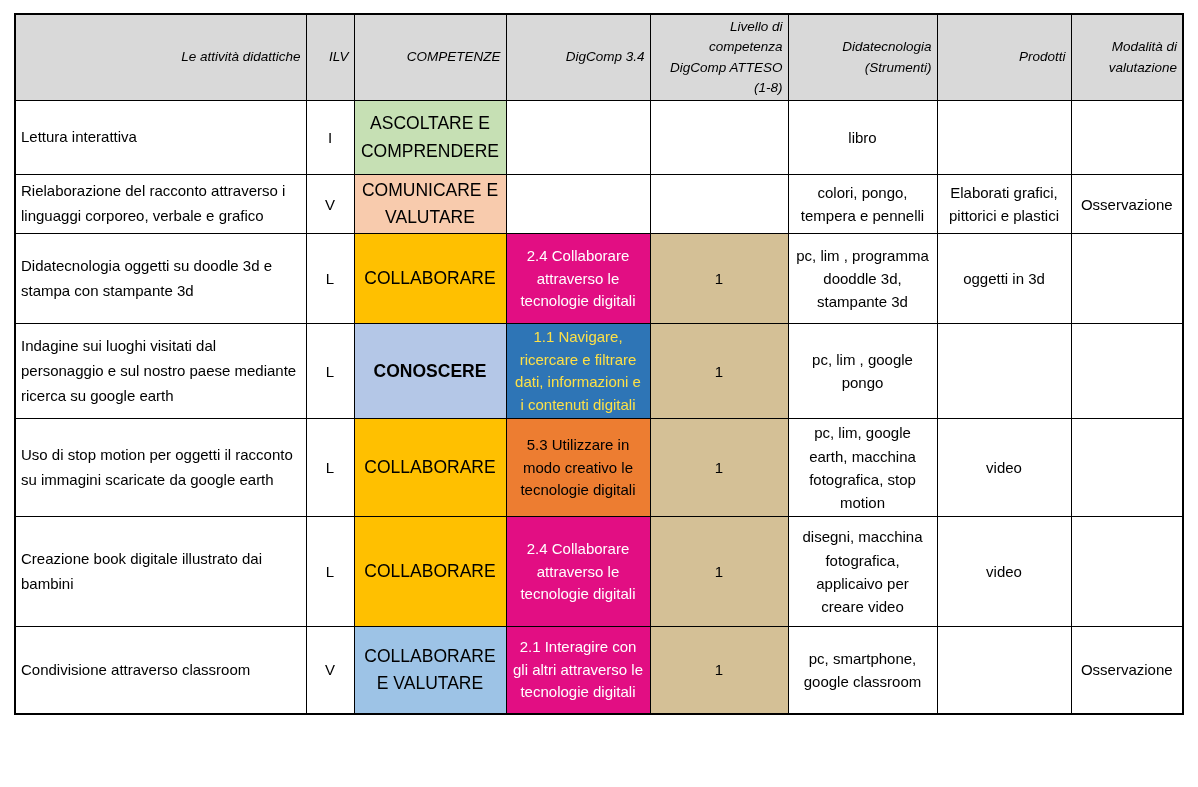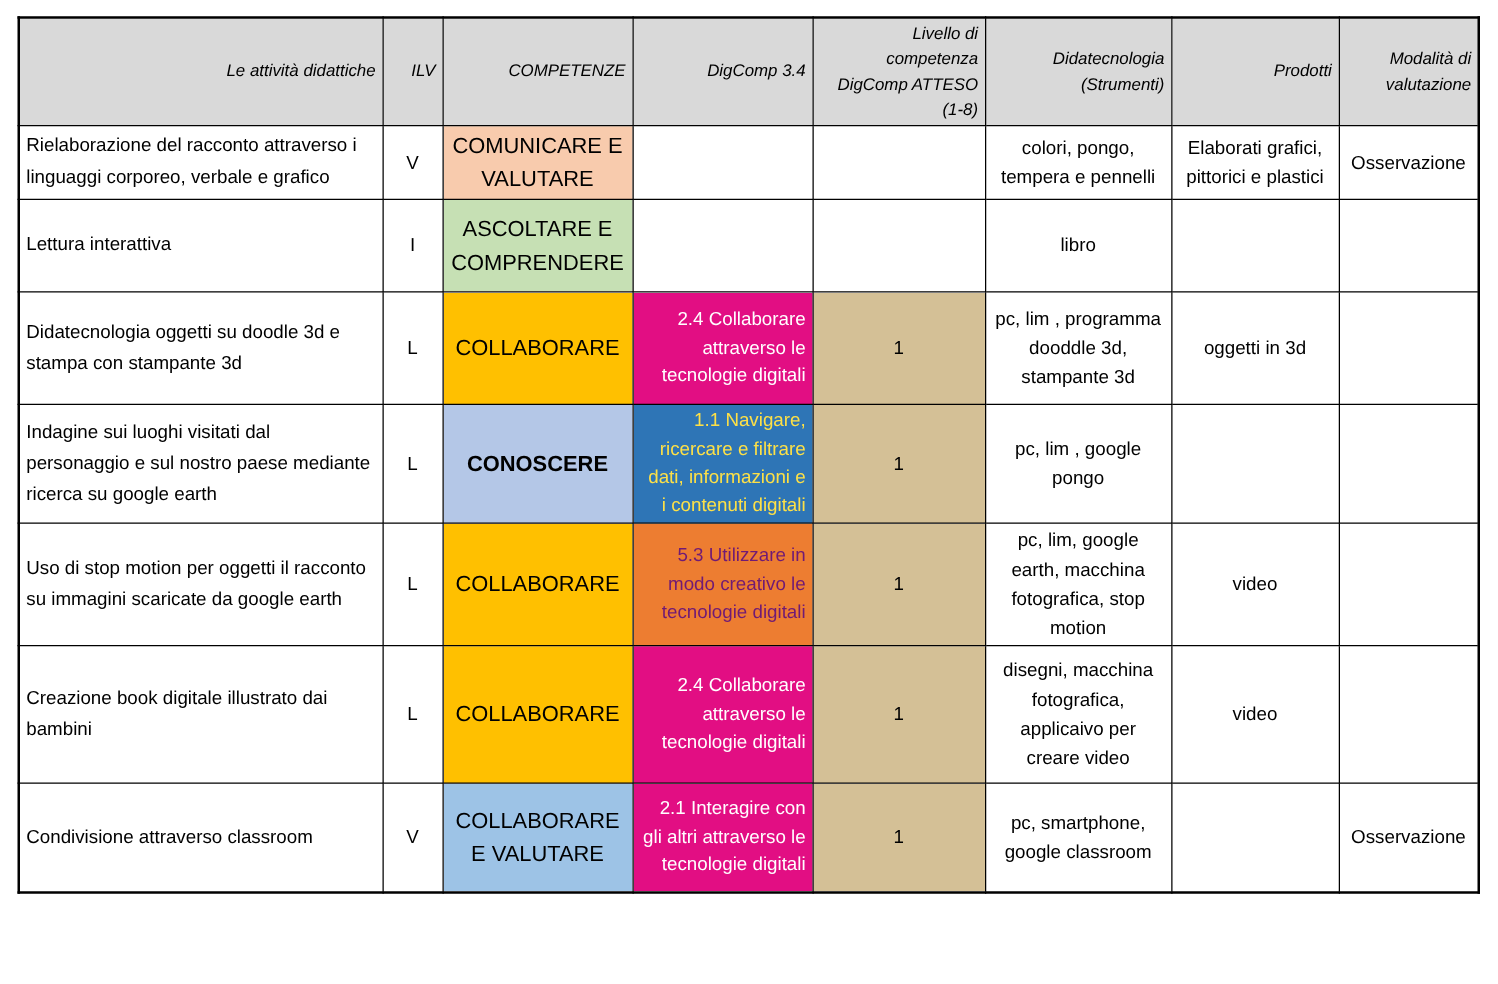--- a/index.html
+++ b/index.html
@@ -49,21 +49,21 @@
     font-size: 15px;
     line-height: 1.55;
   }
   td.c-competenze {
     text-align: center;
     font-size: 17.5px;
     line-height: 1.55;
     padding: 2px 2px;
   }
   td.c-digcomp {
-    text-align: right;
+    text-align: center;
     font-size: 15px;
     line-height: 1.5;
     padding: 2px 2px;
     margin-left: 12px;
   }
 </style>
 </head>
 <body>
 
 <div class="page">
@@ -84,39 +84,39 @@
         <th>ILV</th>
         <th>COMPETENZE</th>
         <th>DigComp 3.4</th>
         <th>Livello di competenza DigComp ATTESO (1-8)</th>
         <th>Didatecnologia (Strumenti)</th>
         <th>Prodotti</th>
         <th>Modalità di valutazione</th>
       </tr>
     </thead>
     <tbody>
+      <tr style="height:74px">
+        <td class="c-attivita">Lettura interattiva</td>
+        <td class="c-ilv">I</td>
+        <td class="c-competenze" style="background-color: rgb(198, 224, 180);">ASCOLTARE E COMPRENDERE</td>
+        <td class="c-digcomp"></td>
+        <td class="c-livello"></td>
+        <td class="c-strumenti">libro</td>
+        <td class="c-prodotti"></td>
+        <td class="c-valutazione"></td>
+      </tr>
       <tr style="height:55px">
         <td class="c-attivita">Rielaborazione del racconto attraverso i linguaggi corporeo, verbale e grafico</td>
         <td class="c-ilv">V</td>
         <td class="c-competenze" style="background-color: rgb(248, 203, 173);">COMUNICARE E VALUTARE</td>
         <td class="c-digcomp"></td>
         <td class="c-livello"></td>
         <td class="c-strumenti">colori, pongo, tempera e pennelli</td>
         <td class="c-prodotti">Elaborati grafici, pittorici e plastici</td>
         <td class="c-valutazione">Osservazione</td>
-      </tr>
-      <tr style="height:74px">
-        <td class="c-attivita">Lettura interattiva</td>
-        <td class="c-ilv">I</td>
-        <td class="c-competenze" style="background-color: rgb(198, 224, 180);">ASCOLTARE E COMPRENDERE</td>
-        <td class="c-digcomp"></td>
-        <td class="c-livello"></td>
-        <td class="c-strumenti">libro</td>
-        <td class="c-prodotti"></td>
-        <td class="c-valutazione"></td>
       </tr>
       <tr style="height:90px">
         <td class="c-attivita">Didatecnologia oggetti su doodle 3d e stampa con stampante 3d</td>
         <td class="c-ilv">L</td>
         <td class="c-competenze" style="background-color: rgb(255, 192, 0);">COLLABORARE</td>
         <td class="c-digcomp" style="background-color: rgb(226, 14, 131); color: rgb(255, 255, 255);">2.4 Collaborare attraverso le tecnologie digitali</td>
         <td class="c-livello" style="background-color: rgb(212, 192, 150);">1</td>
         <td class="c-strumenti">pc, lim , programma dooddle 3d, stampante 3d</td>
         <td class="c-prodotti">oggetti in 3d</td>
         <td class="c-valutazione"></td>
@@ -128,21 +128,21 @@
         <td class="c-digcomp" style="background-color: rgb(46, 117, 182); color: #fde047;">1.1 Navigare, ricercare e filtrare dati, informazioni e i contenuti digitali</td>
         <td class="c-livello" style="background-color: rgb(212, 192, 150);">1</td>
         <td class="c-strumenti">pc, lim , google pongo</td>
         <td class="c-prodotti"></td>
         <td class="c-valutazione"></td>
       </tr>
       <tr style="height:93px">
         <td class="c-attivita">Uso di stop motion per oggetti il racconto su immagini scaricate da google earth</td>
         <td class="c-ilv">L</td>
         <td class="c-competenze" style="background-color: rgb(255, 192, 0);">COLLABORARE</td>
-        <td class="c-digcomp" style="background-color: rgb(237, 125, 49); color: #701a75;">5.3 Utilizzare in modo creativo le tecnologie digitali</td>
+        <td class="c-digcomp" style="background-color: rgb(237, 125, 49); color: #000000;">5.3 Utilizzare in modo creativo le tecnologie digitali</td>
         <td class="c-livello" style="background-color: rgb(212, 192, 150);">1</td>
         <td class="c-strumenti">pc, lim, google earth, macchina fotografica, stop motion</td>
         <td class="c-prodotti">video</td>
         <td class="c-valutazione"></td>
       </tr>
       <tr style="height:110px">
         <td class="c-attivita">Creazione book digitale illustrato dai bambini</td>
         <td class="c-ilv">L</td>
         <td class="c-competenze" style="background-color: rgb(255, 192, 0);">COLLABORARE</td>
         <td class="c-digcomp" style="background-color: rgb(226, 14, 131); color: rgb(255, 255, 255);">2.4 Collaborare attraverso le tecnologie digitali</td>

